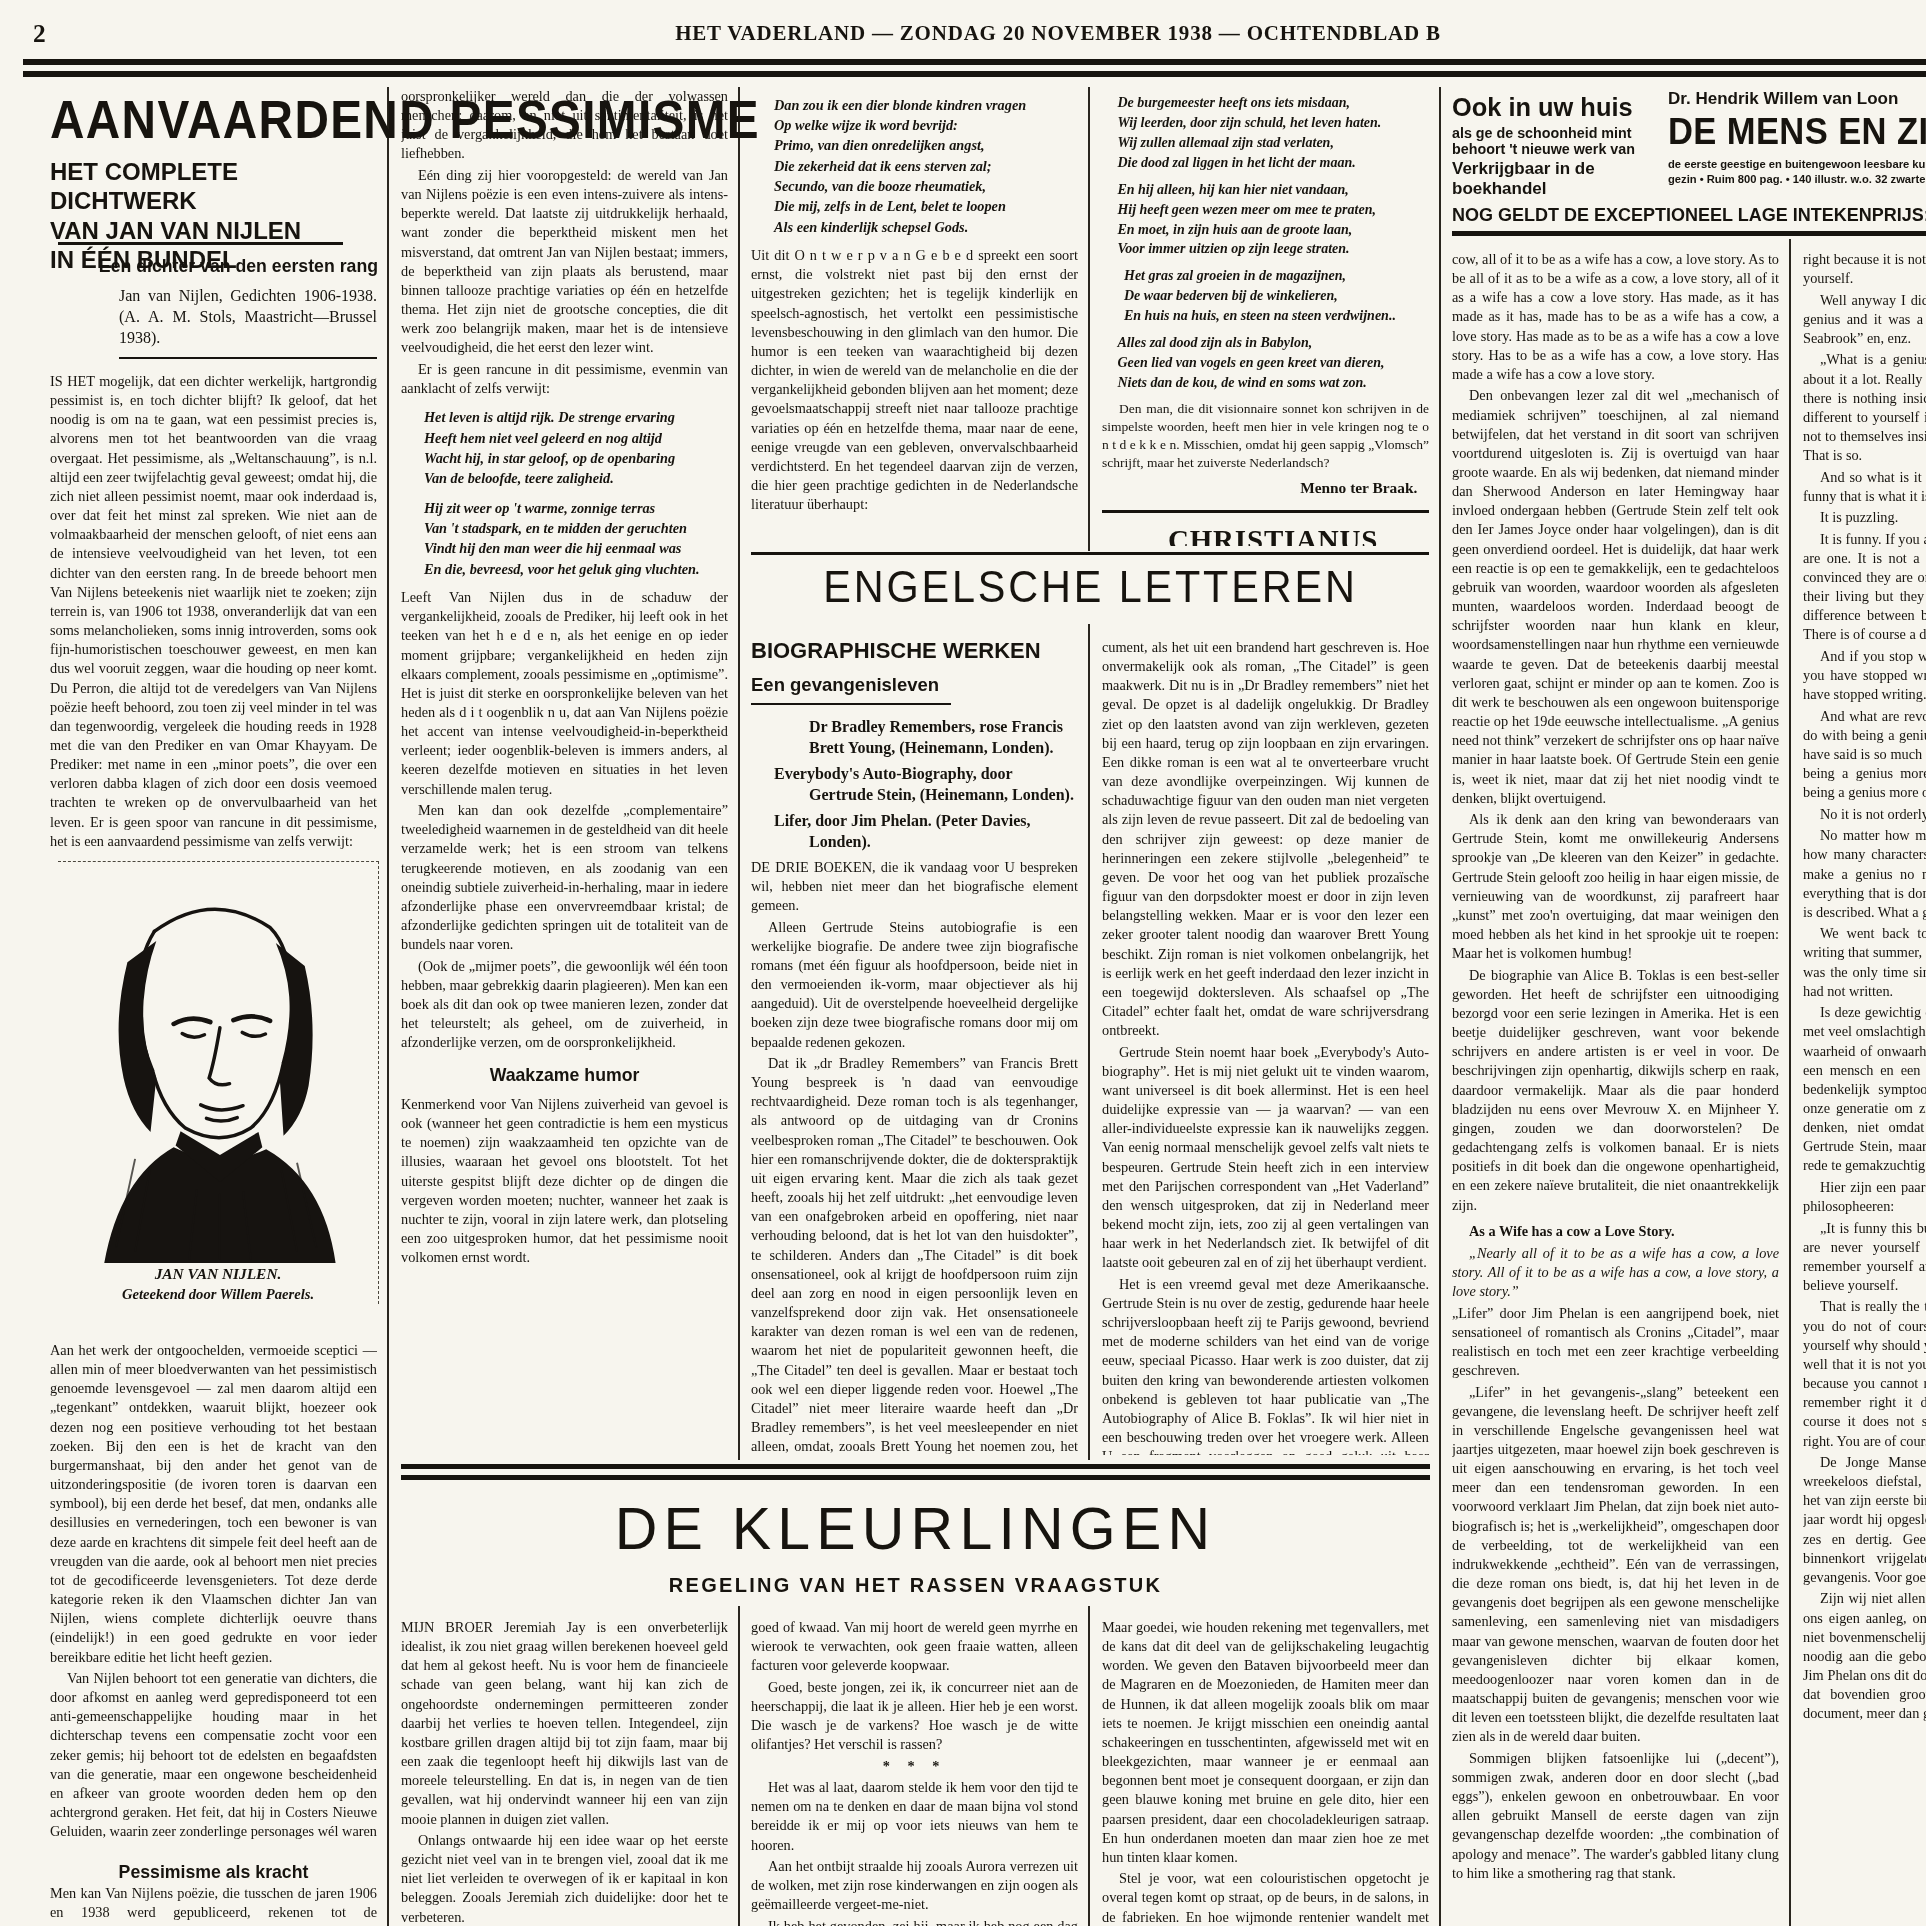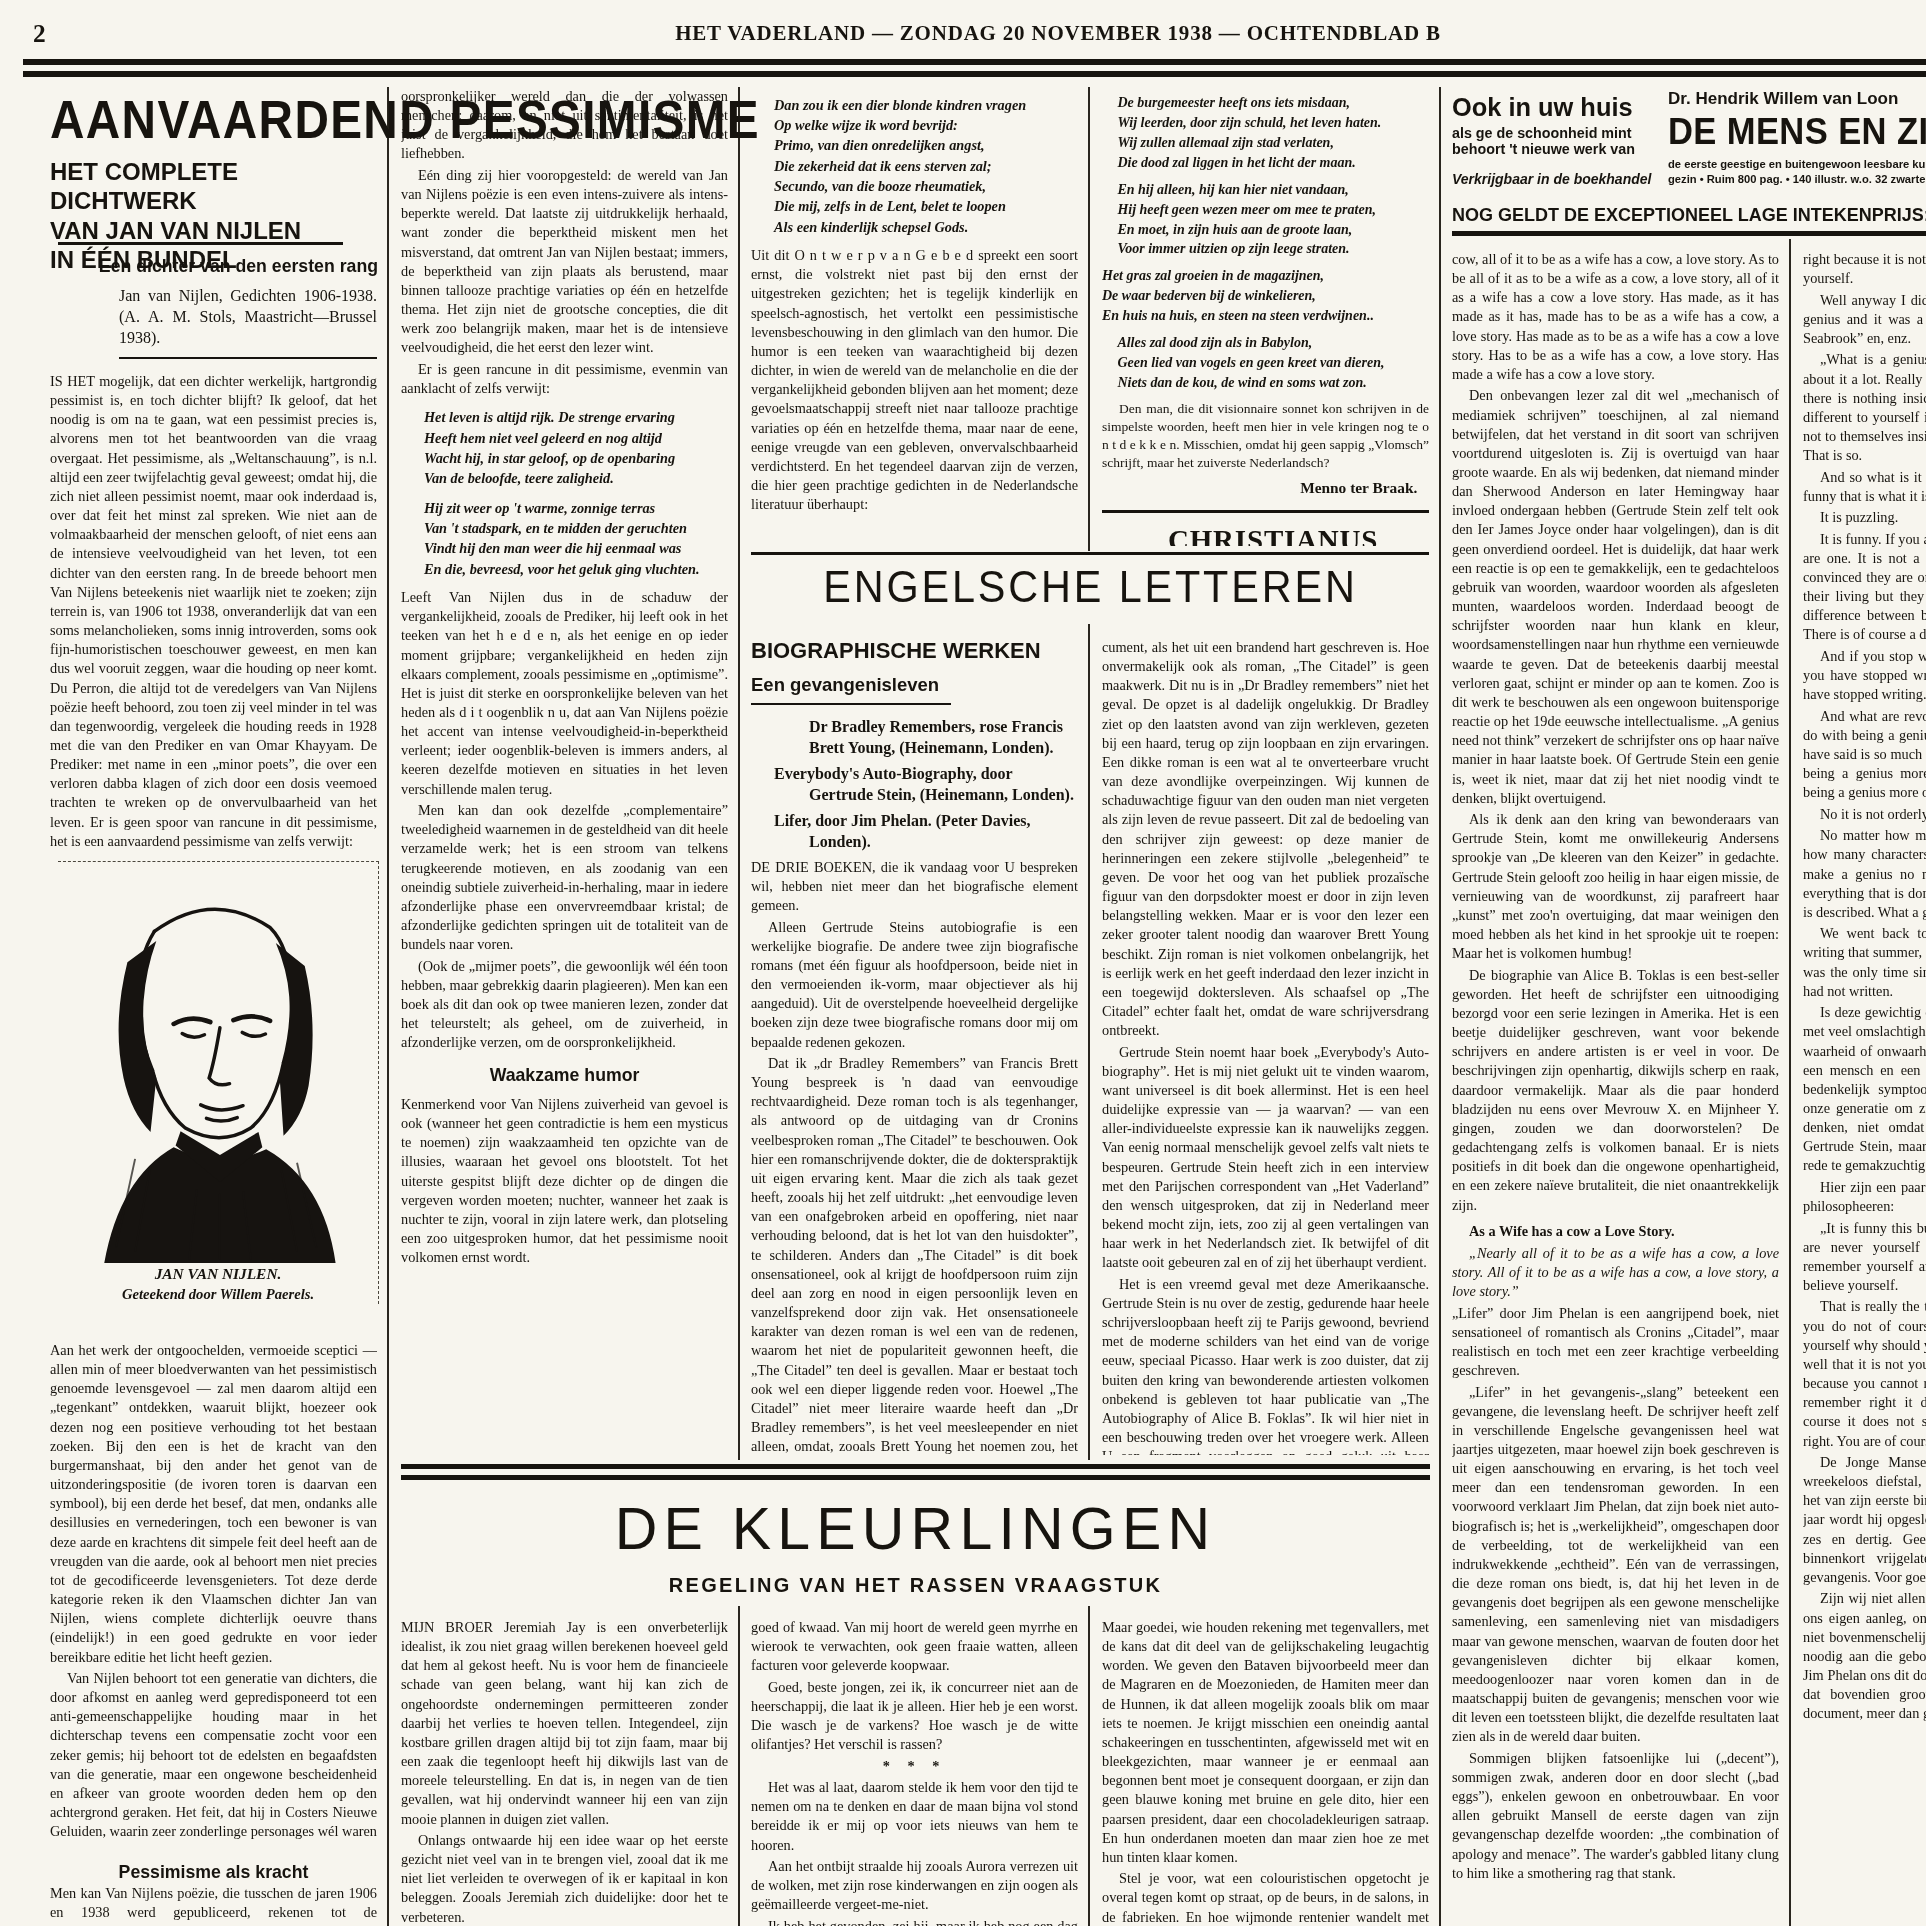--- a/index.html
+++ b/index.html
@@ -166,21 +166,21 @@
         <div>Wij leerden, door zijn schuld, het leven haten.</div>
         <div>Wij zullen allemaal zijn stad verlaten,</div>
         <div>Die dood zal liggen in het licht der maan.</div>
       </div>
     <div class="verse" style="margin:0 0 7px 15.4px;font-size:14px;">
         <div>En hij alleen, hij kan hier niet vandaan,</div>
         <div>Hij heeft geen wezen meer om mee te praten,</div>
         <div>En moet, in zijn huis aan de groote laan,</div>
         <div>Voor immer uitzien op zijn leege straten.</div>
       </div>
-    <div class="verse" style="margin:0 0 7px 0;font-size:14px;">
+    <div class="verse" style="margin:0 0 7px 22px;font-size:14px;">
         <div>Het gras zal groeien in de magazijnen,</div>
         <div>De waar bederven bij de winkelieren,</div>
         <div>En huis na huis, en steen na steen verdwijnen..</div>
       </div>
     <div class="verse" style="margin:0 0 7px 15.4px;font-size:14px;">
         <div>Alles zal dood zijn als in Babylon,</div>
         <div>Geen lied van vogels en geen kreet van dieren,</div>
         <div>Niets dan de kou, de wind en soms wat zon.</div>
       </div>
     <p style="font-size:13.5px;">Den man, die dit visionnaire sonnet kon schrijven in de simpelste woorden, heeft men hier in vele kringen nog te o n t d e k k e n. Misschien, omdat hij geen sappig „Vlomsch” schrijft, maar het zuiverste Nederlandsch?</p>
@@ -219,21 +219,21 @@
         <p>Het is een vreemd geval met deze Amerikaansche. Gertrude Stein is nu over de zestig, gedurende haar heele schrijversloopbaan heeft zij te Parijs gewoond, bevriend met de moderne schilders van het eind van de vorige eeuw, speciaal Picasso. Haar werk is zoo duister, dat zij buiten den kring van bewonderende artiesten volkomen onbekend is gebleven tot haar publicatie van „The Autobiography of Alice B. Foklas”. Ik wil hier niet in een beschouwing treden over het vroegere werk. Alleen U een fragment voorleggen op goed geluk uit haar uitvoerig oeuvre gekozen uit „Transition-stories” 1929. Dit is het begin van haar verhaal en als ge hier iets van begrijpen kunt bent u knapper dan ik:</p>
       </div>
 
   </div>
 
   <div class="abs" style="left:1452px;top:89px;width:647px;height:146px;">
     <div class="abs sans b" style="left:0;top:3.9px;width:208px;">
       <div style="font-size:25.4px;">Ook in uw huis</div>
       <div style="font-size:14.3px;margin-top:3.1px;">als ge de schoonheid mint</div>
       <div style="font-size:14.3px;">behoort 't nieuwe werk van</div>
-      <div style="font-size:14px;margin-top:14px;font-style:italic;">Verkrijgbaar in de boekhandel</div>
+      <div style="font-size:17px;margin-top:2px;">Verkrijgbaar in de boekhandel</div>
     </div>
     <div class="abs sans" style="left:216px;top:0;width:431px;">
       <div class="b" style="font-size:17px;">Dr. Hendrik Willem van Loon</div>
       <div class="b" style="font-size:36px;margin-top:2.3px;letter-spacing:0.4px;white-space:nowrap;transform:scaleX(.96);transform-origin:left;">DE MENS EN ZIJN KUNST</div>
       <div class="b" style="font-size:11.2px;line-height:1.3;margin-top:3.9px;">de eerste geestige en buitengewoon leesbare kunstgeschiedenis voor 't gehele gezin • Ruim 800 pag. • 140 illustr. w.o. 32 zwarte en 32 vierkleuren litho's</div>
     </div>
     <div class="abs sans b" style="left:0;top:116px;width:647px;font-size:18px;white-space:nowrap;">NOG GELDT DE EXCEPTIONEEL LAGE INTEKENPRIJS: f 5.90</div>
   </div>
   <div class="rule" style="left:1452px;top:231px;width:647px;height:4.6px;"></div>
 

